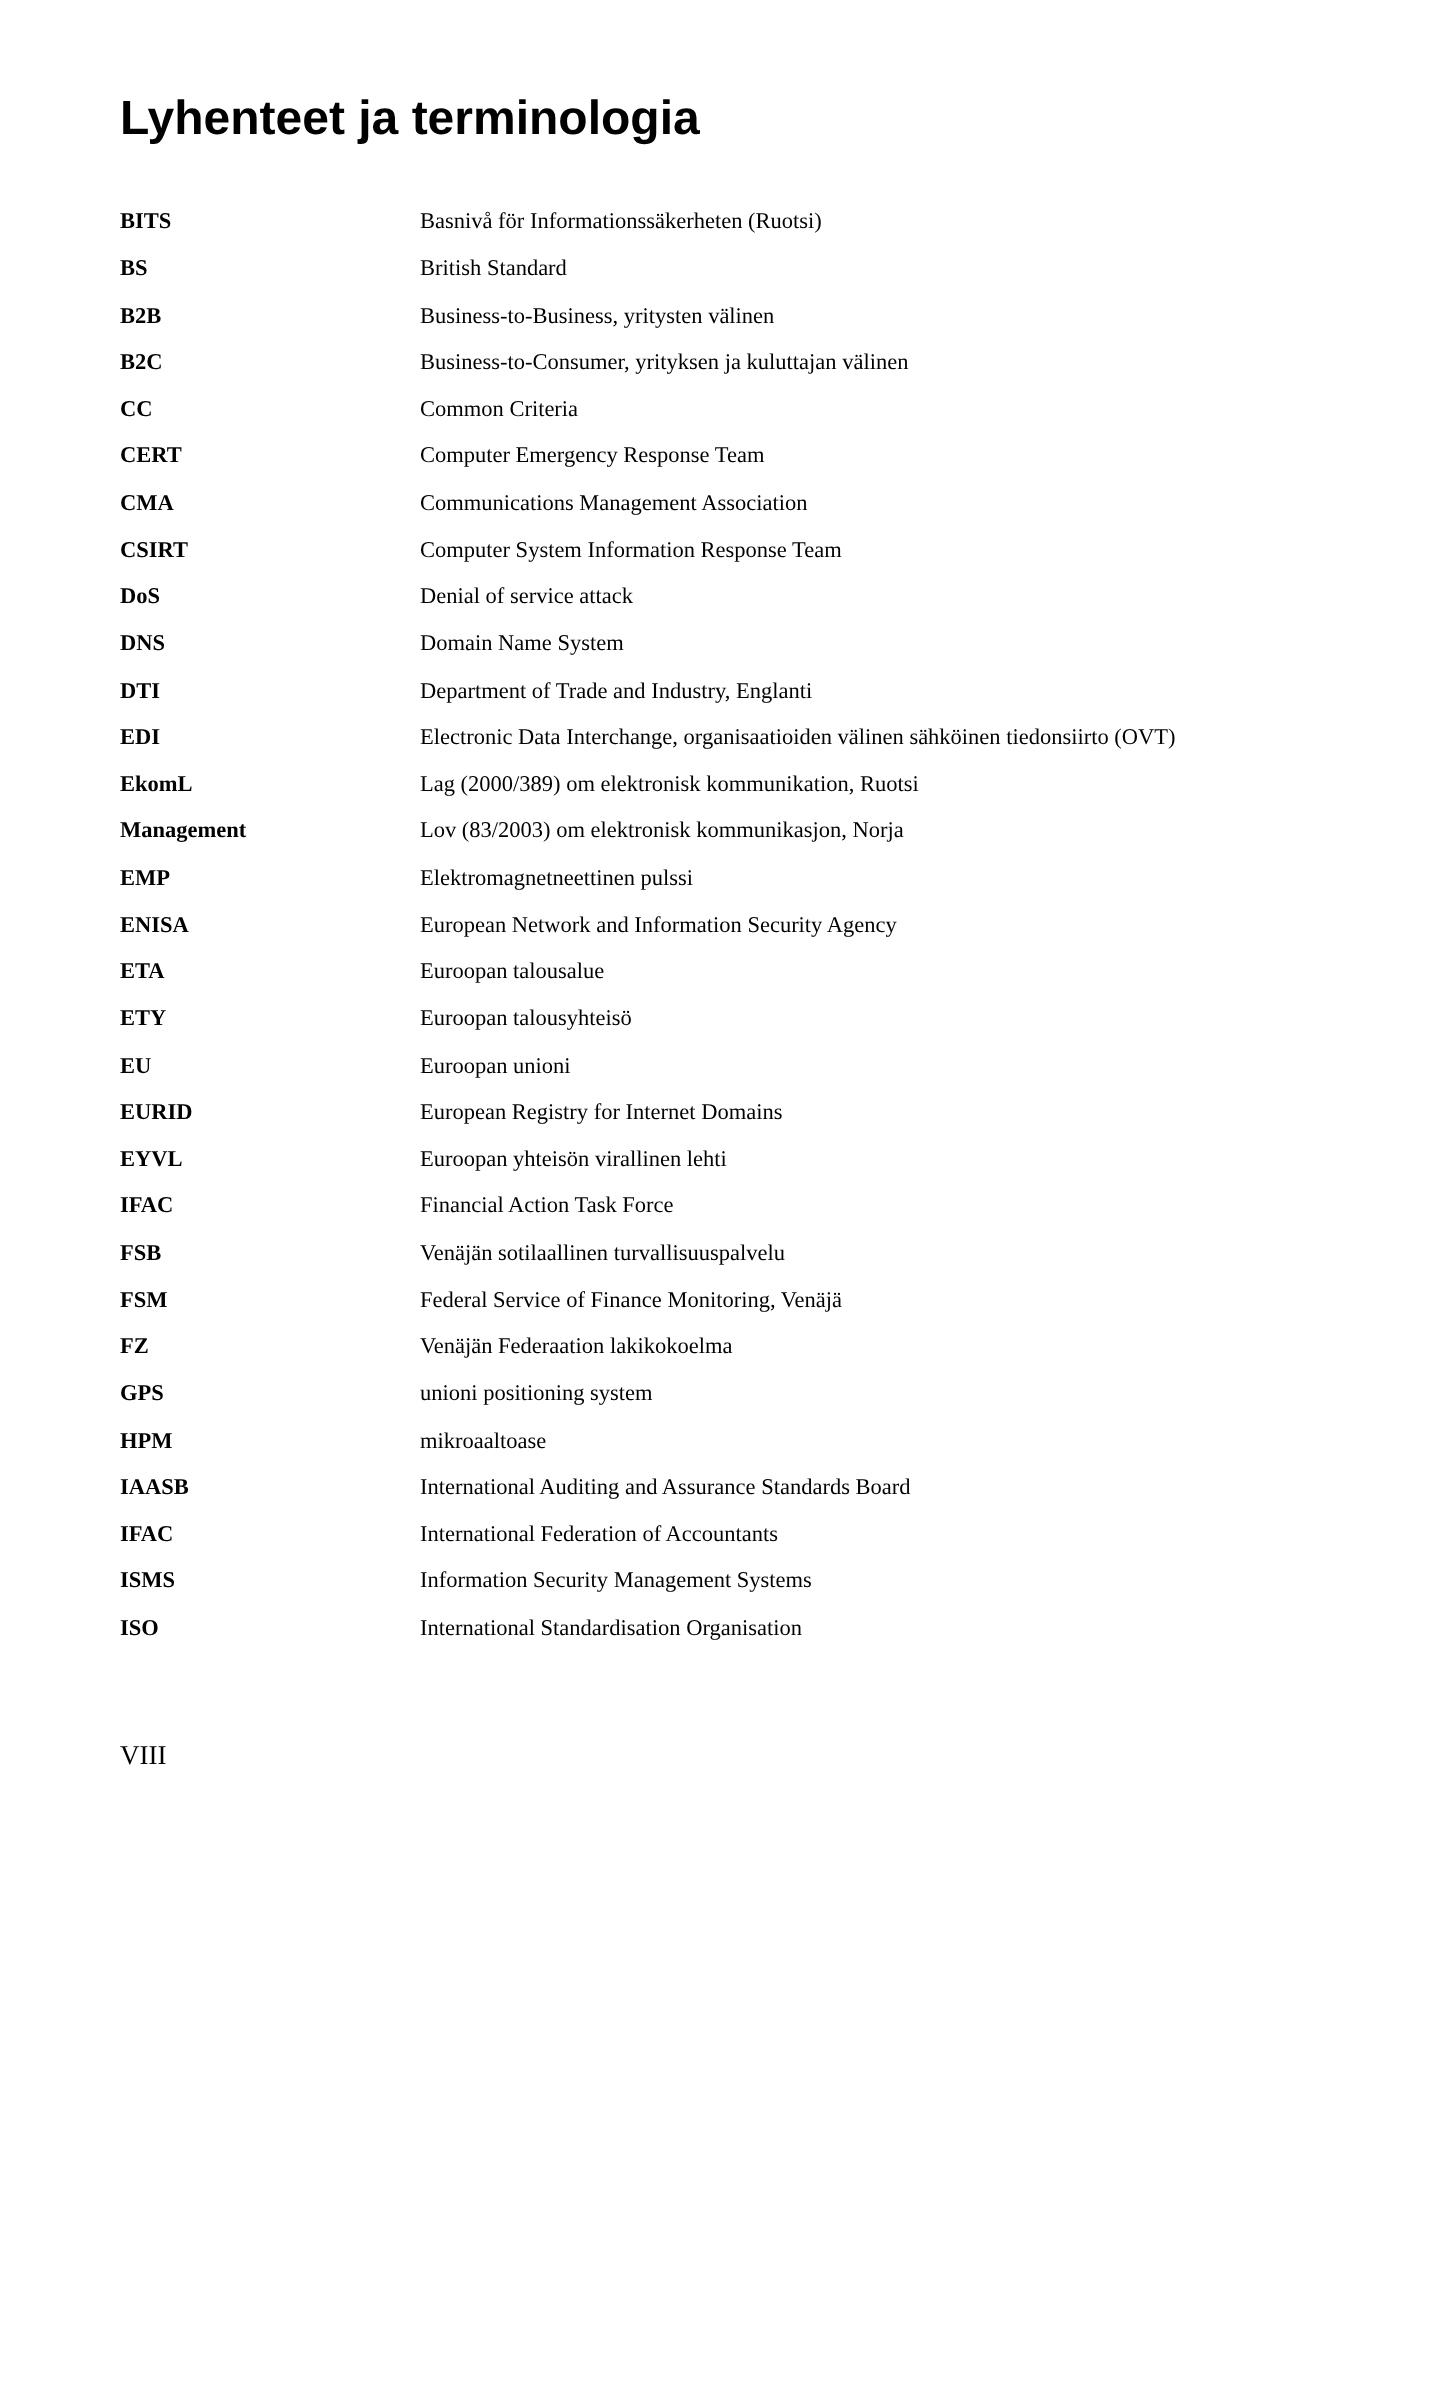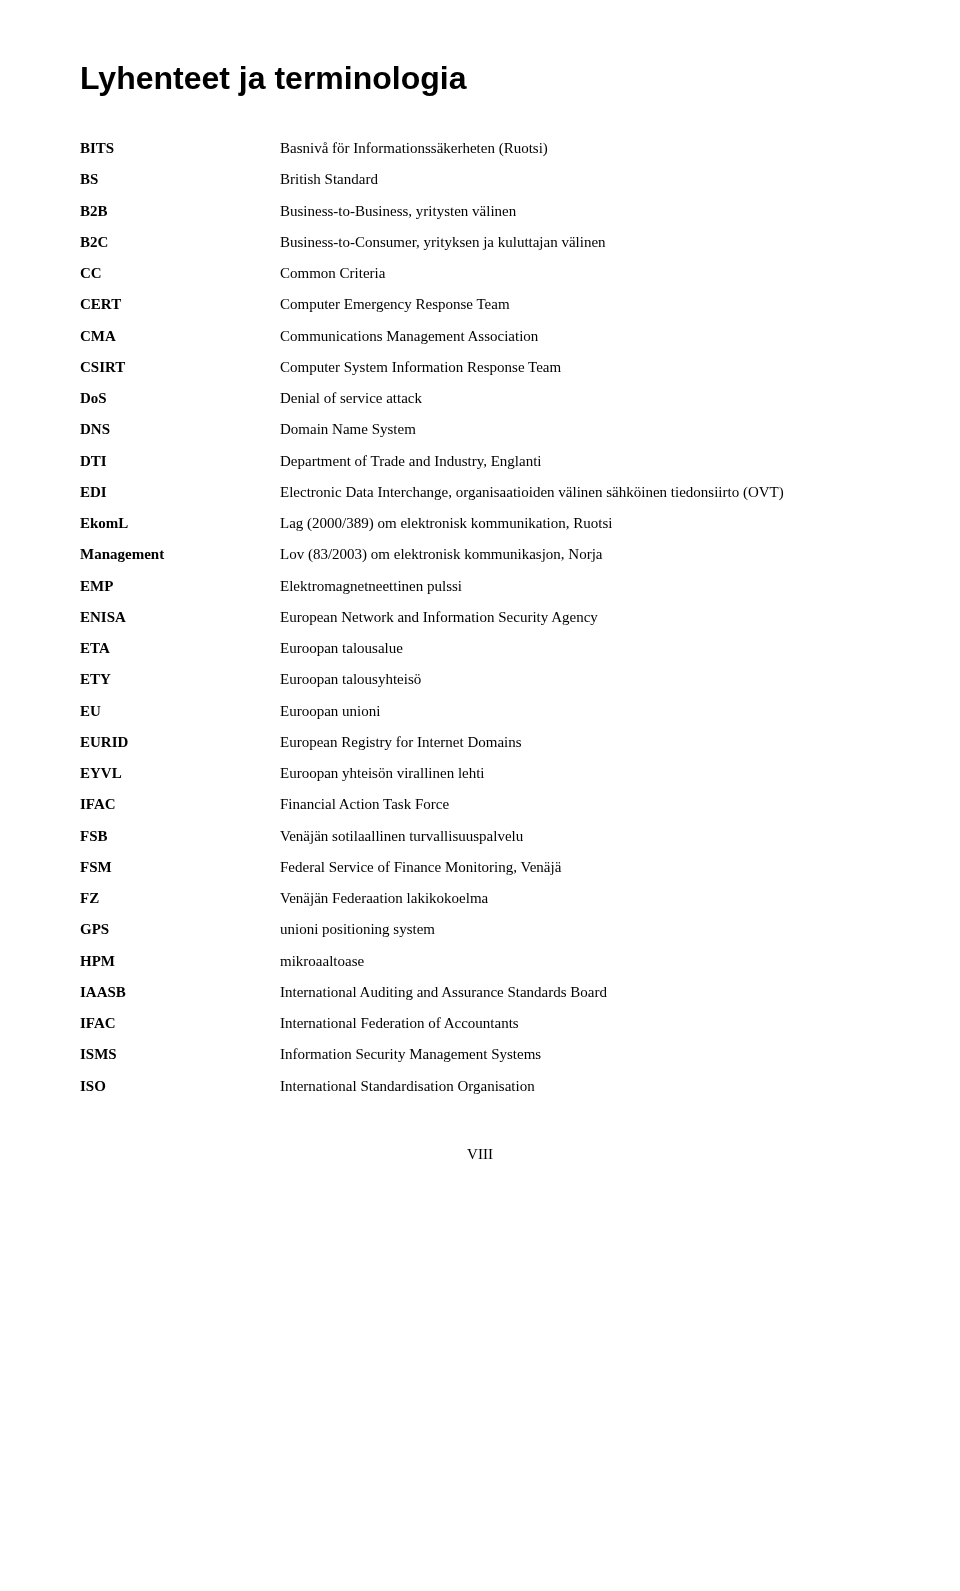--- a/index.html
+++ b/index.html
@@ -30,23 +30,22 @@
       vertical-align: top;
       font-size: 15px;
       line-height: 1.55;
     }
     .glossary-table tr td:first-child {
       width: 200px;
       font-weight: bold;
       padding-right: 20px;
     }
     .footer {
-      text-align: center;
-      margin-top: 44px;
-      font-size: 15px;
+      margin-top: 58px;
+      font-size: 18px;
     }
   </style>
 </head>
 <body>
 
 <h1>Lyhenteet ja terminologia</h1>
 
 <table class="glossary-table">
   <tbody id="glossary-body">
   <tr>

